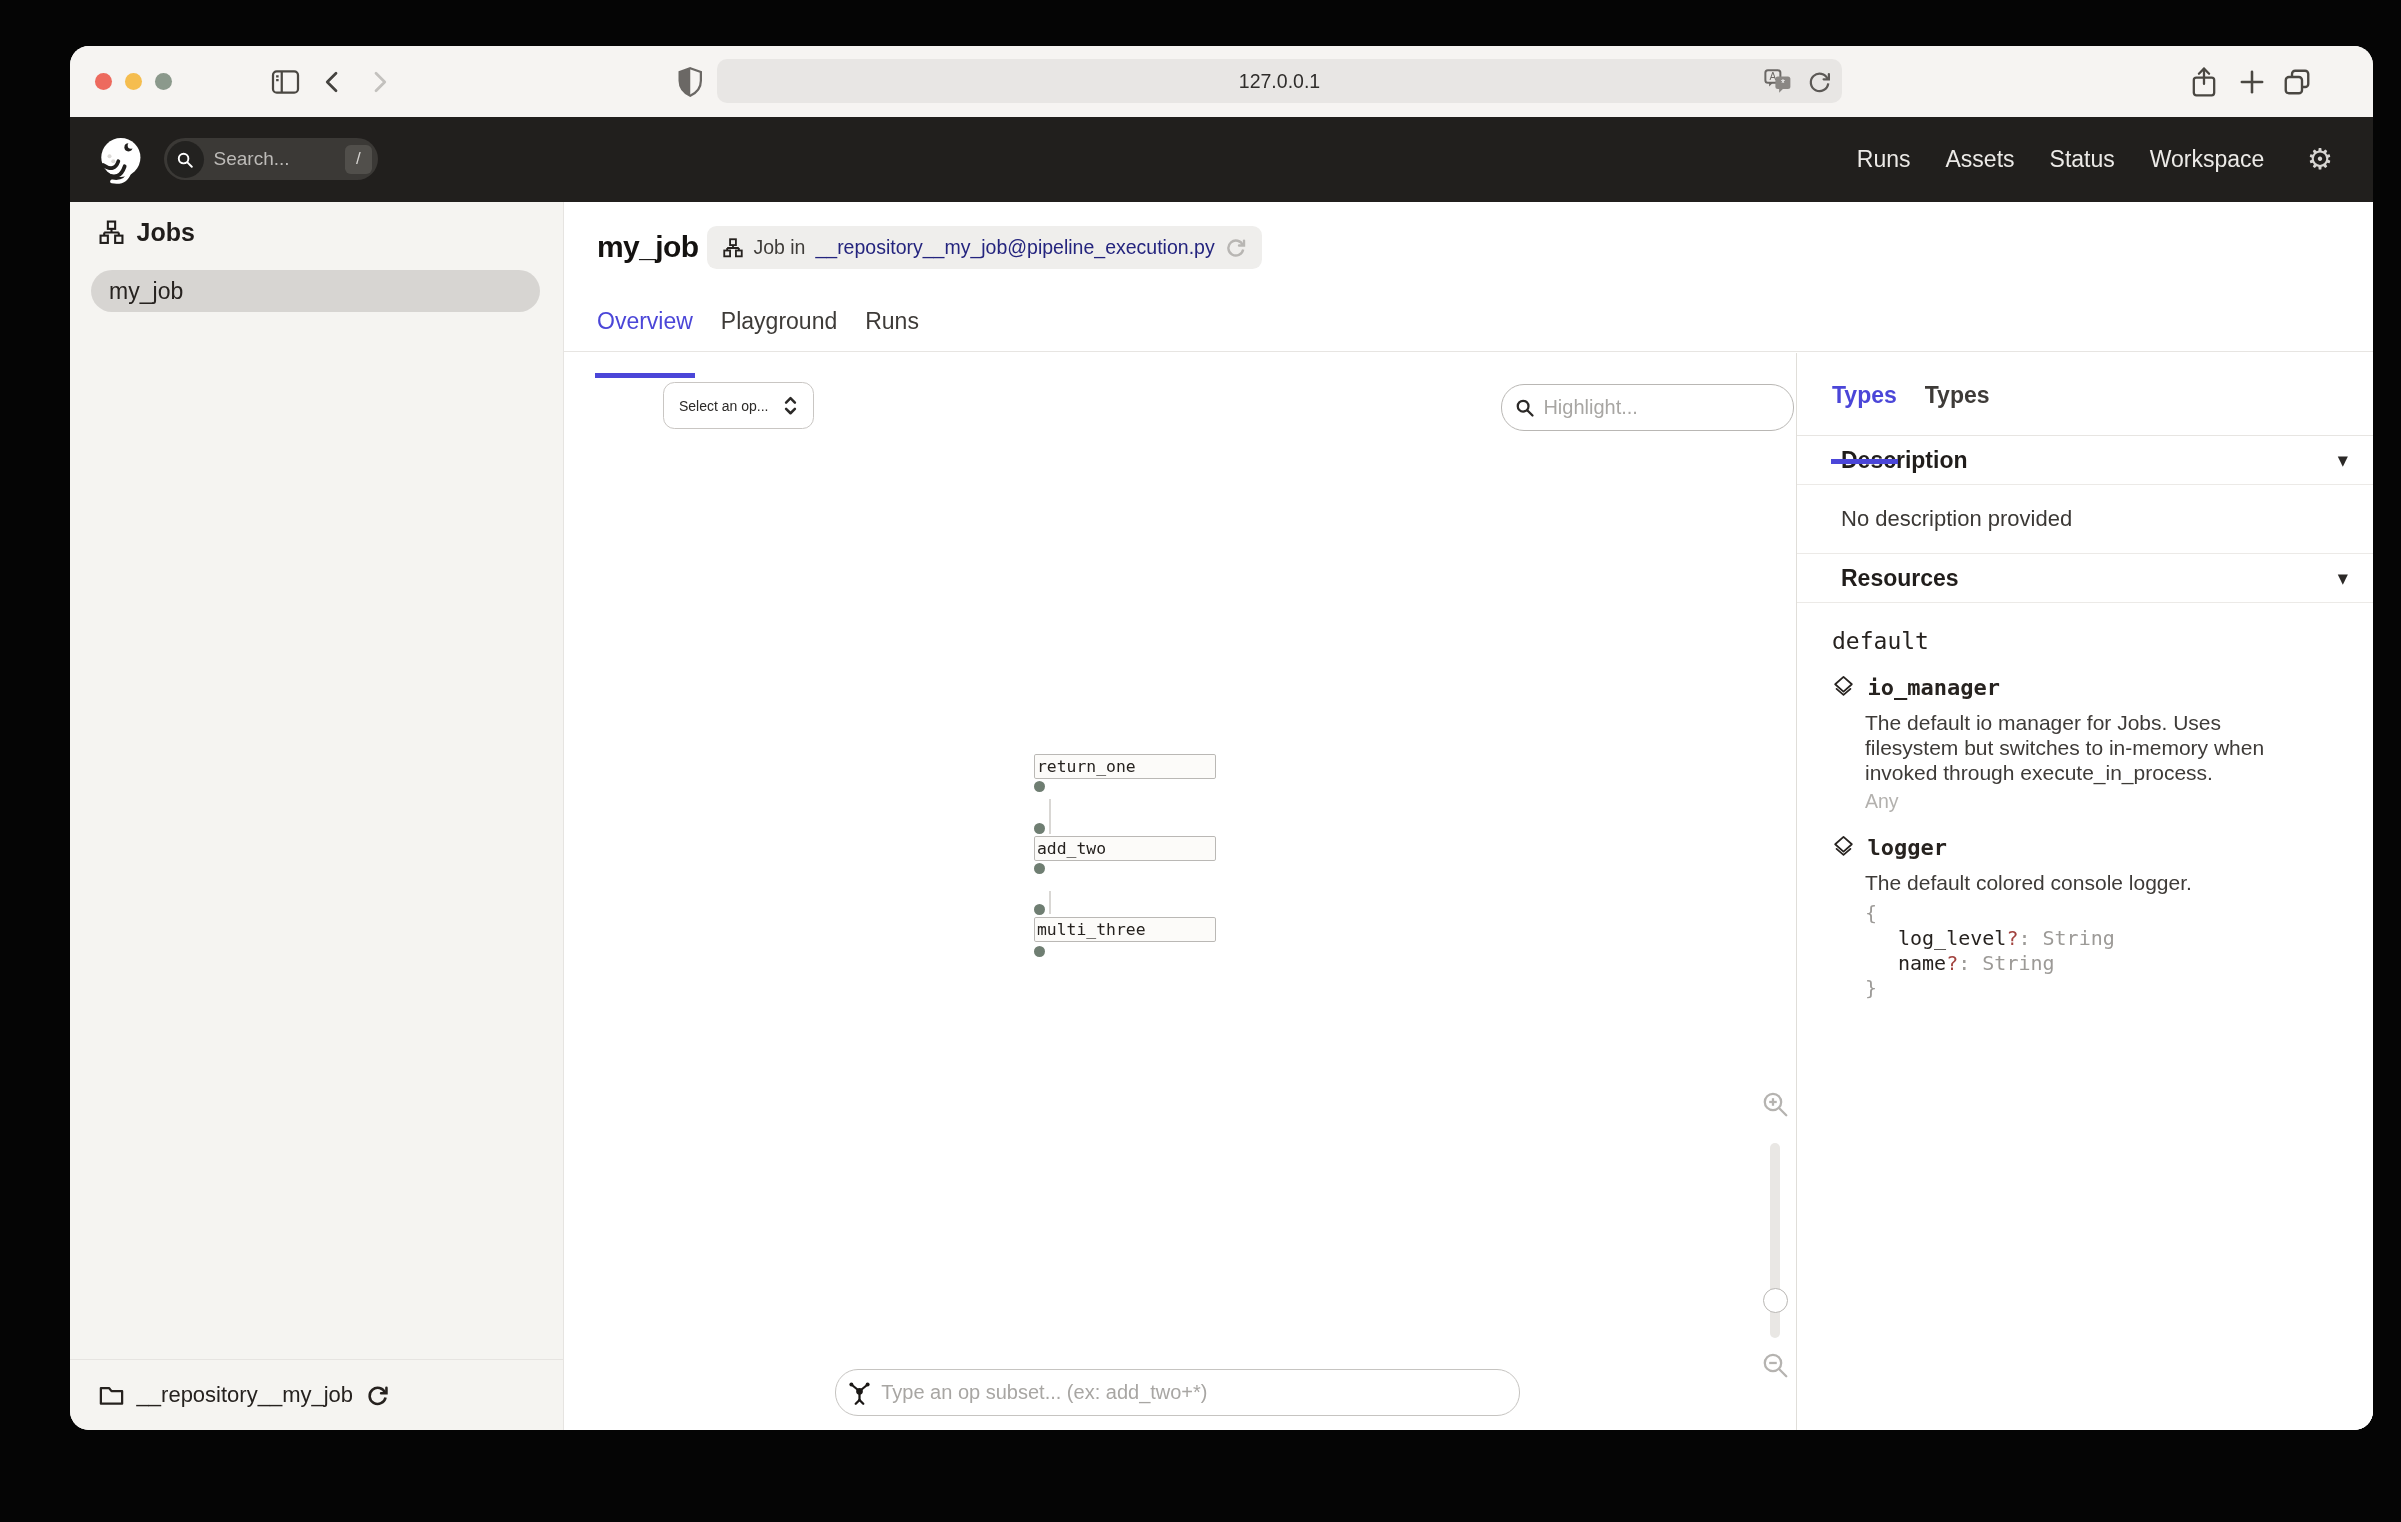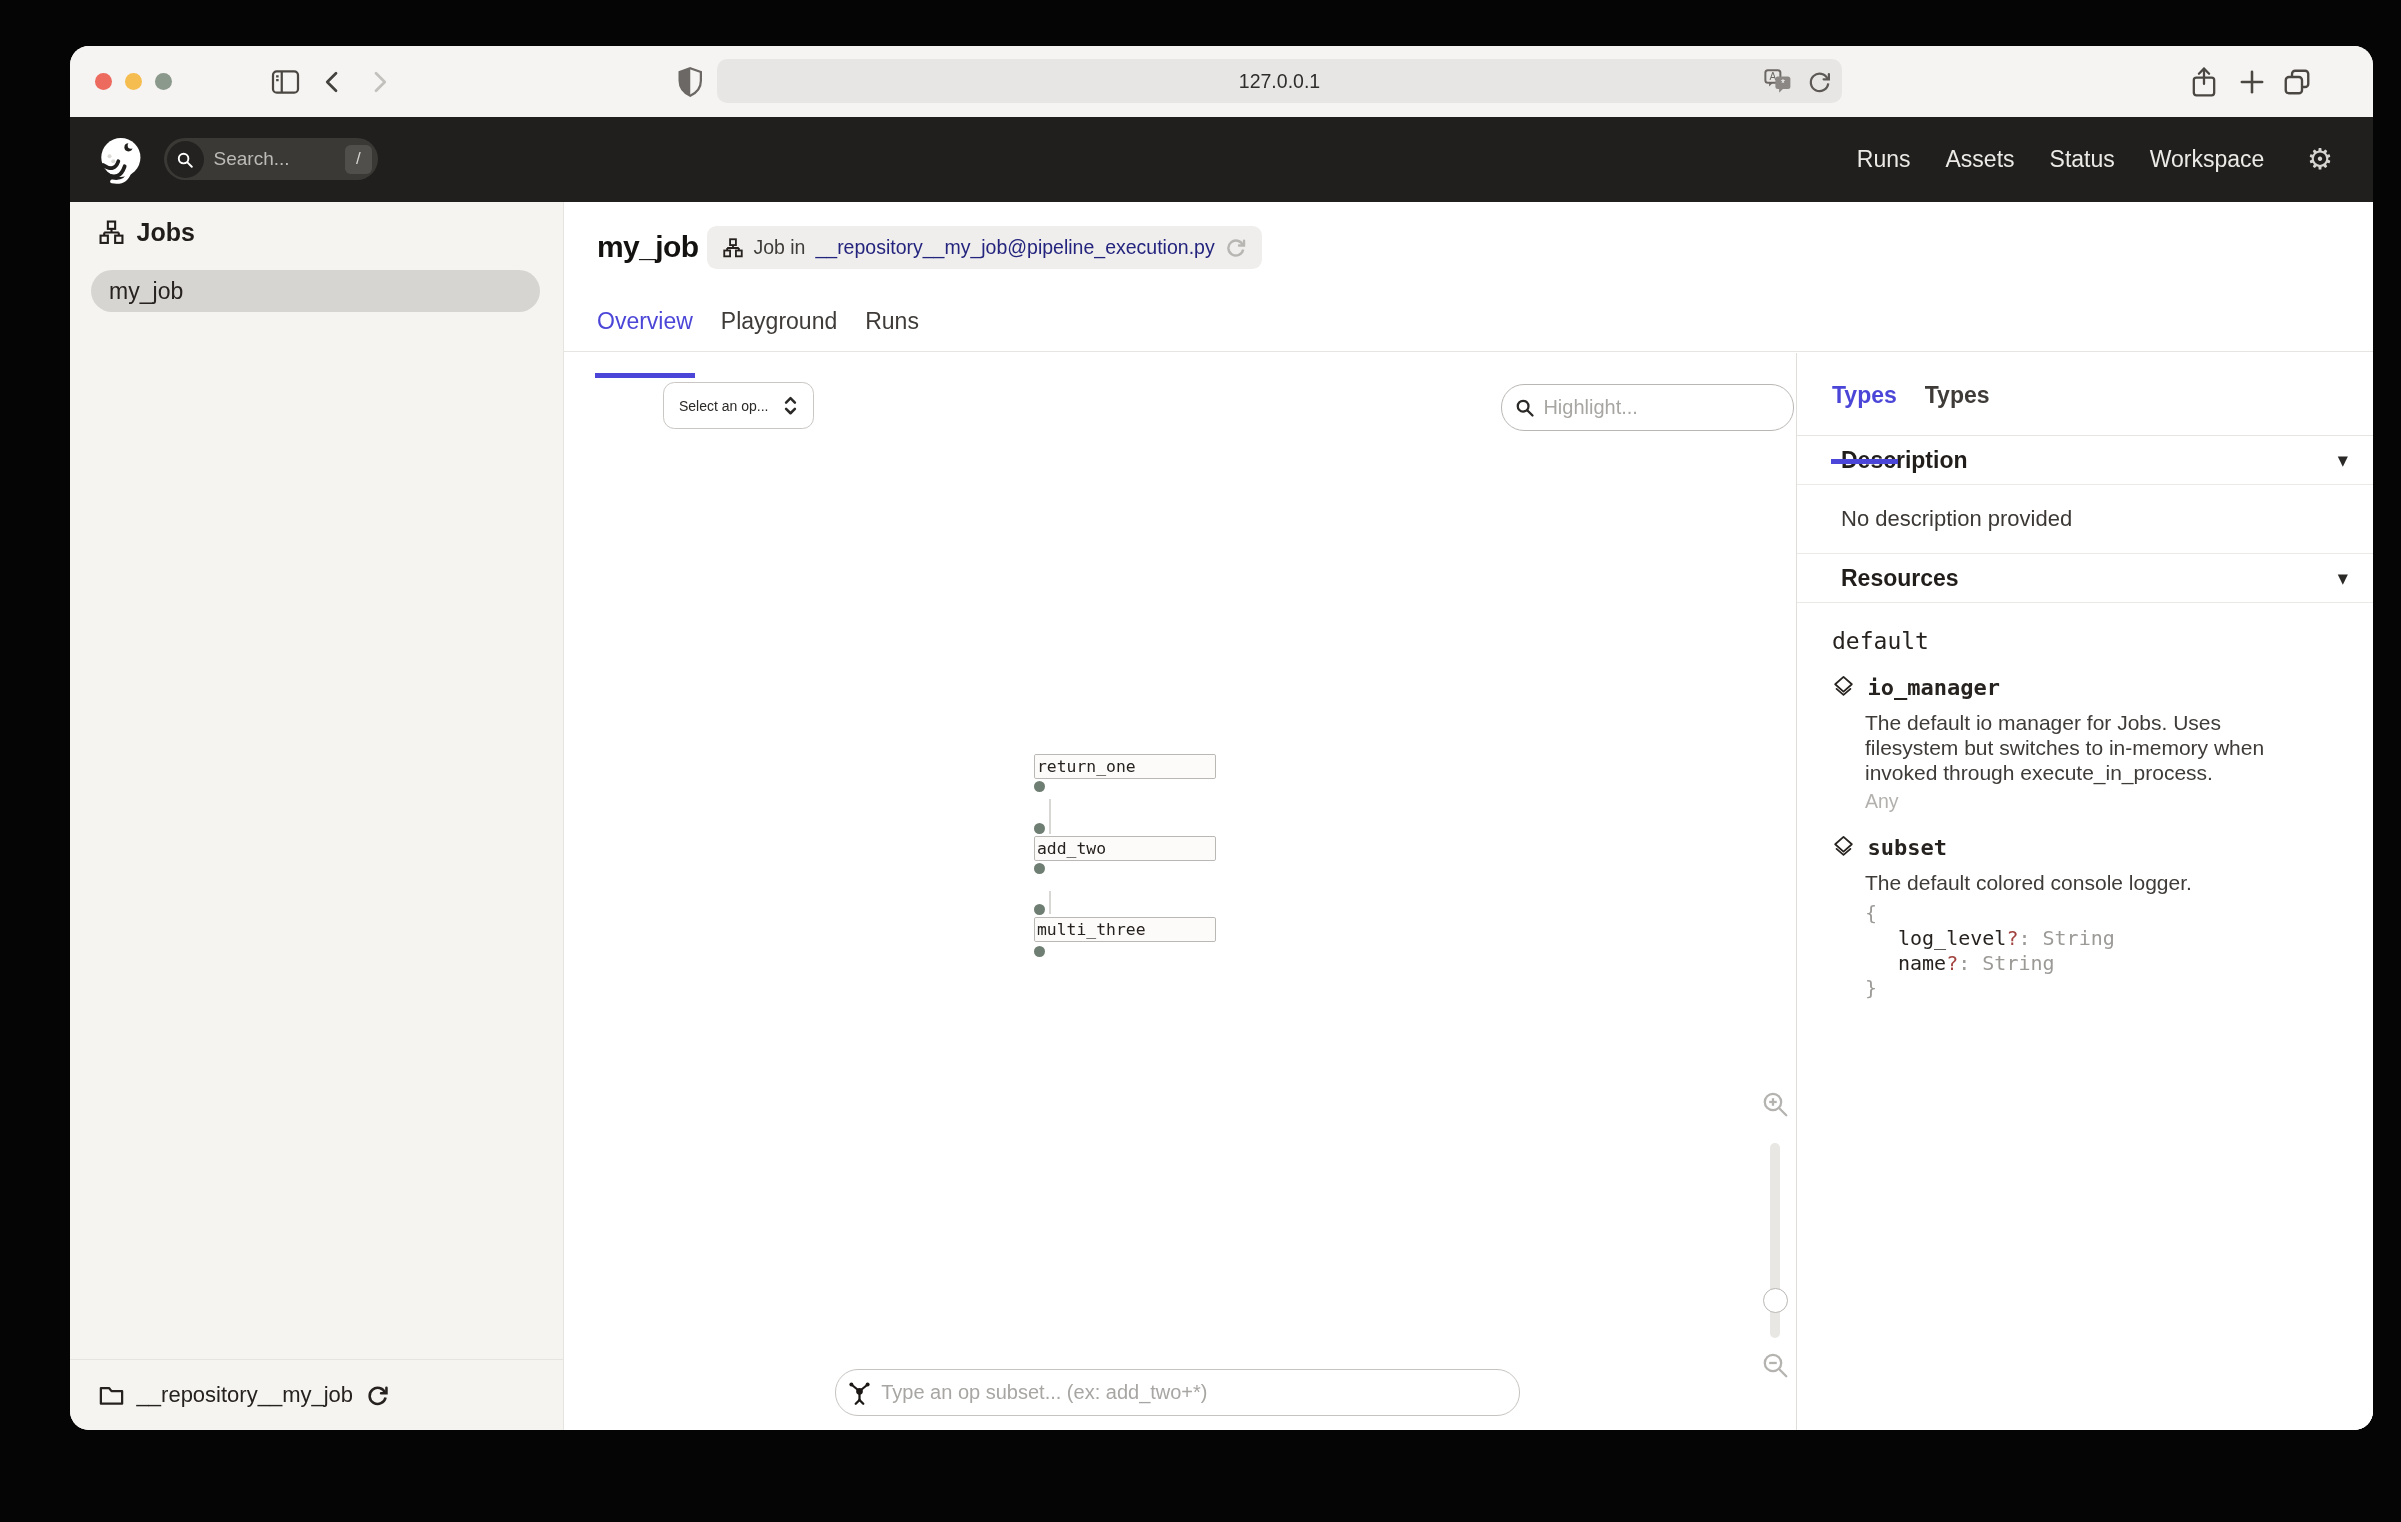--- a/index.html
+++ b/index.html
@@ -416,21 +416,21 @@
           </div>
 
           <div class="resource">
             <div class="res-row">
               <span>
                 <svg width="23" height="25" viewBox="0 0 24 27" fill="none" stroke="#26221f" stroke-width="1.9" stroke-linejoin="round">
                   <path d="M12 2 L21 10 L12 18 L3 10 Z"></path>
                   <path d="M4.5 15 L12 21.5 L19.5 15" stroke-linecap="round"></path>
                 </svg>
               </span>
-              <span class="res-name">subset</span>
+              <span class="res-name">logger</span>
             </div>
             <div class="res-desc">The default colored console logger.</div>
             <div class="schema">
               <div class="brace">{</div>
               <div class="indent"><span class="k">log_level</span><span class="q">?</span><span class="p">: </span><span class="t">String</span></div>
               <div class="indent"><span class="k">name</span><span class="q">?</span><span class="p">: </span><span class="t">String</span></div>
               <div class="brace">}</div>
             </div>
           </div>
         </div>

